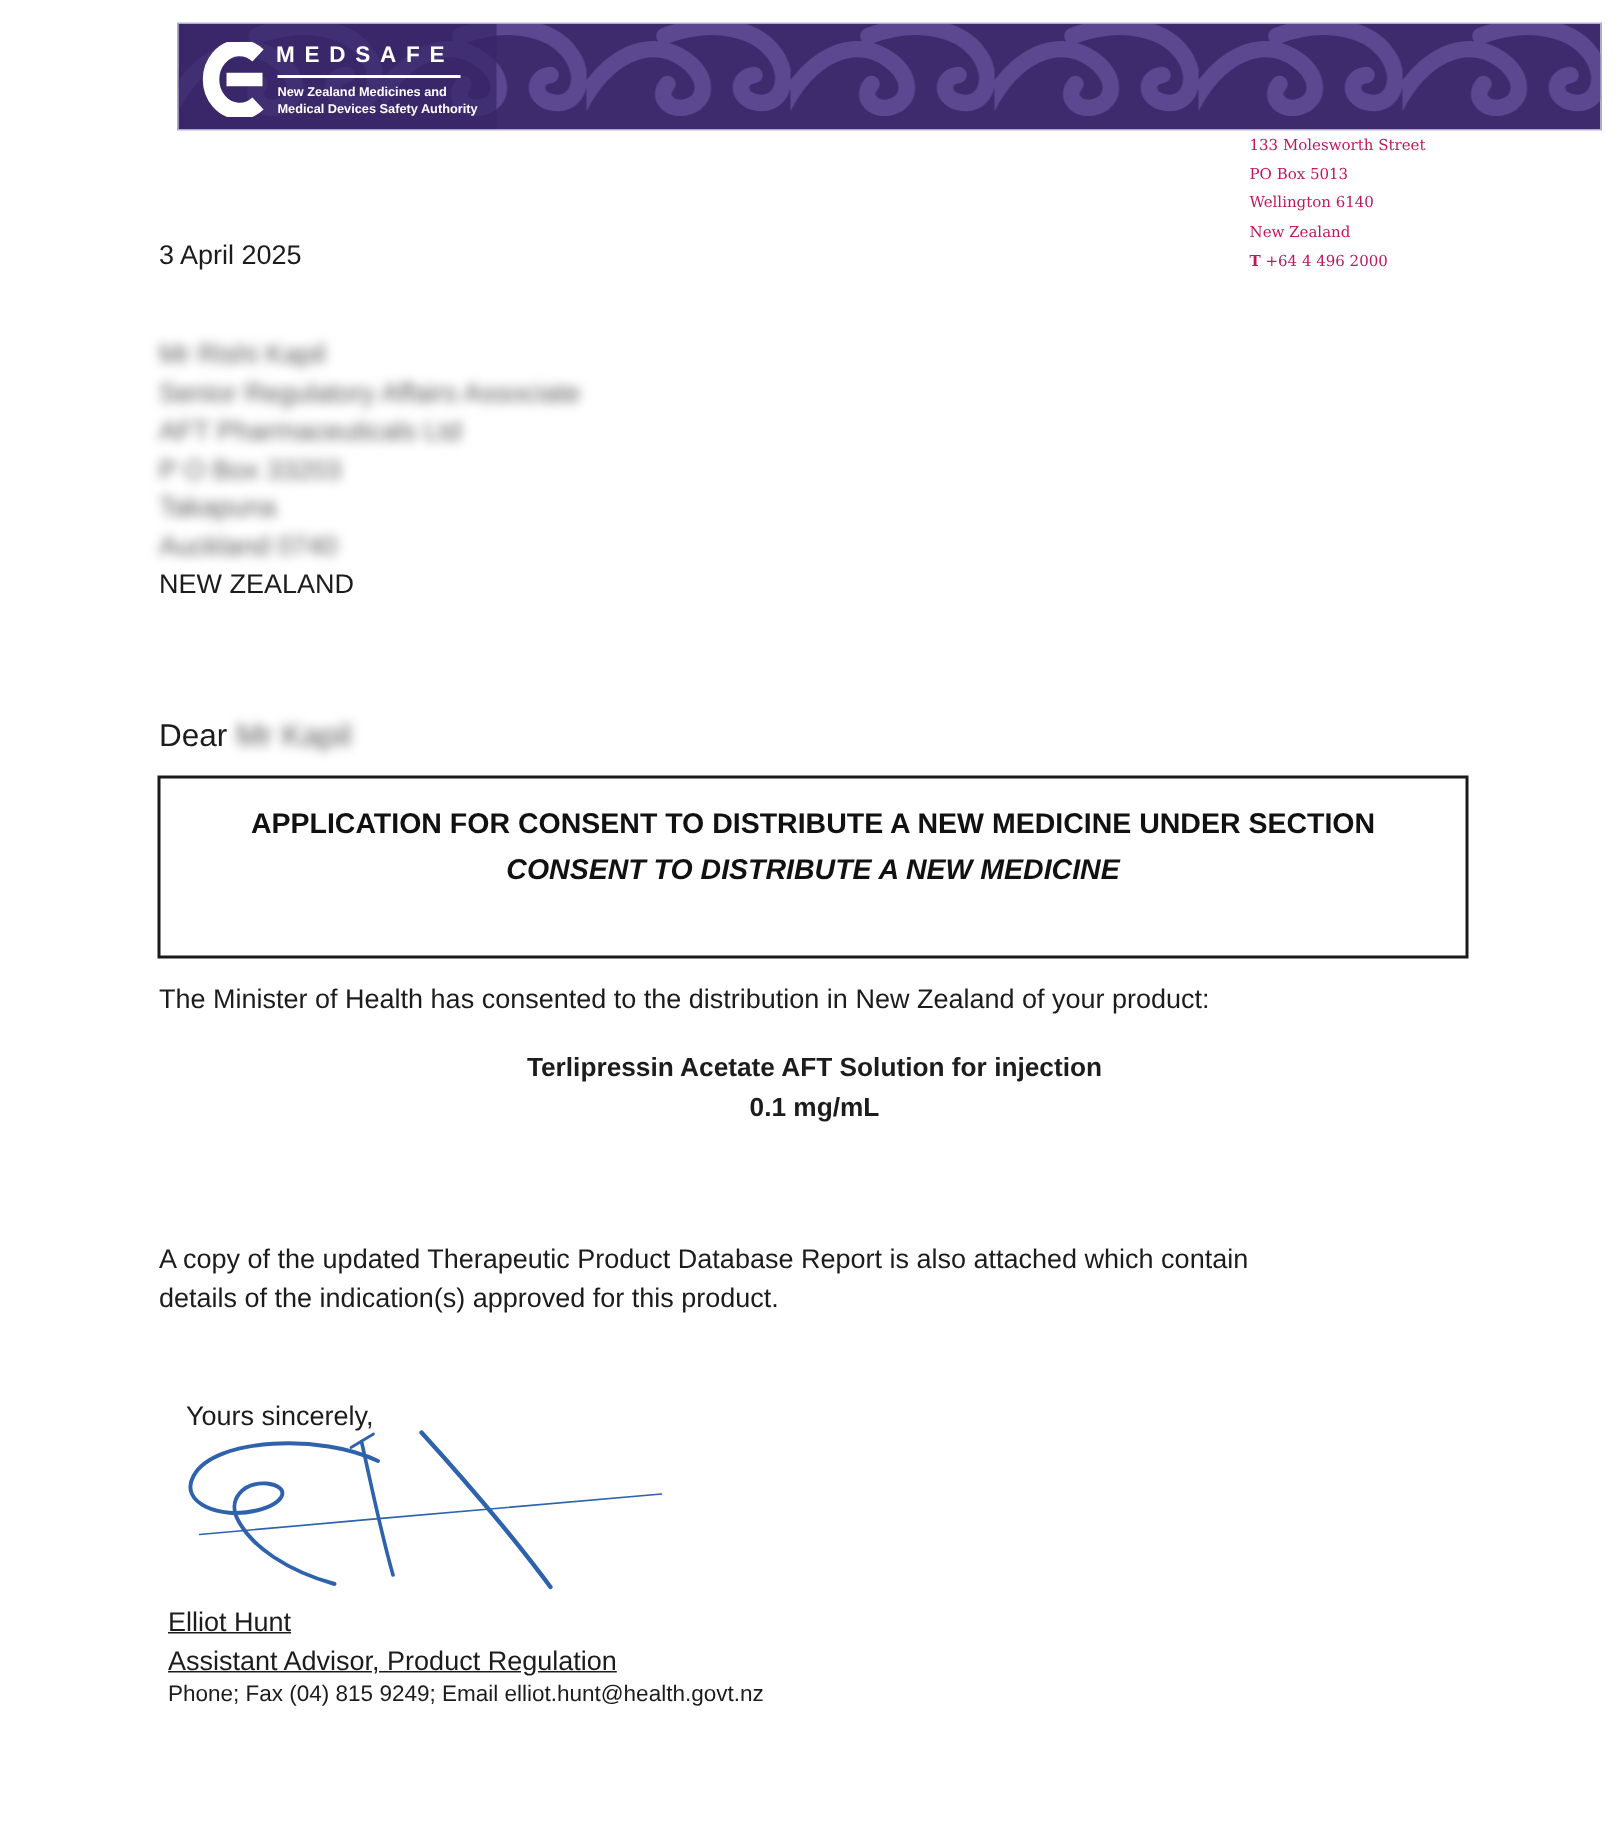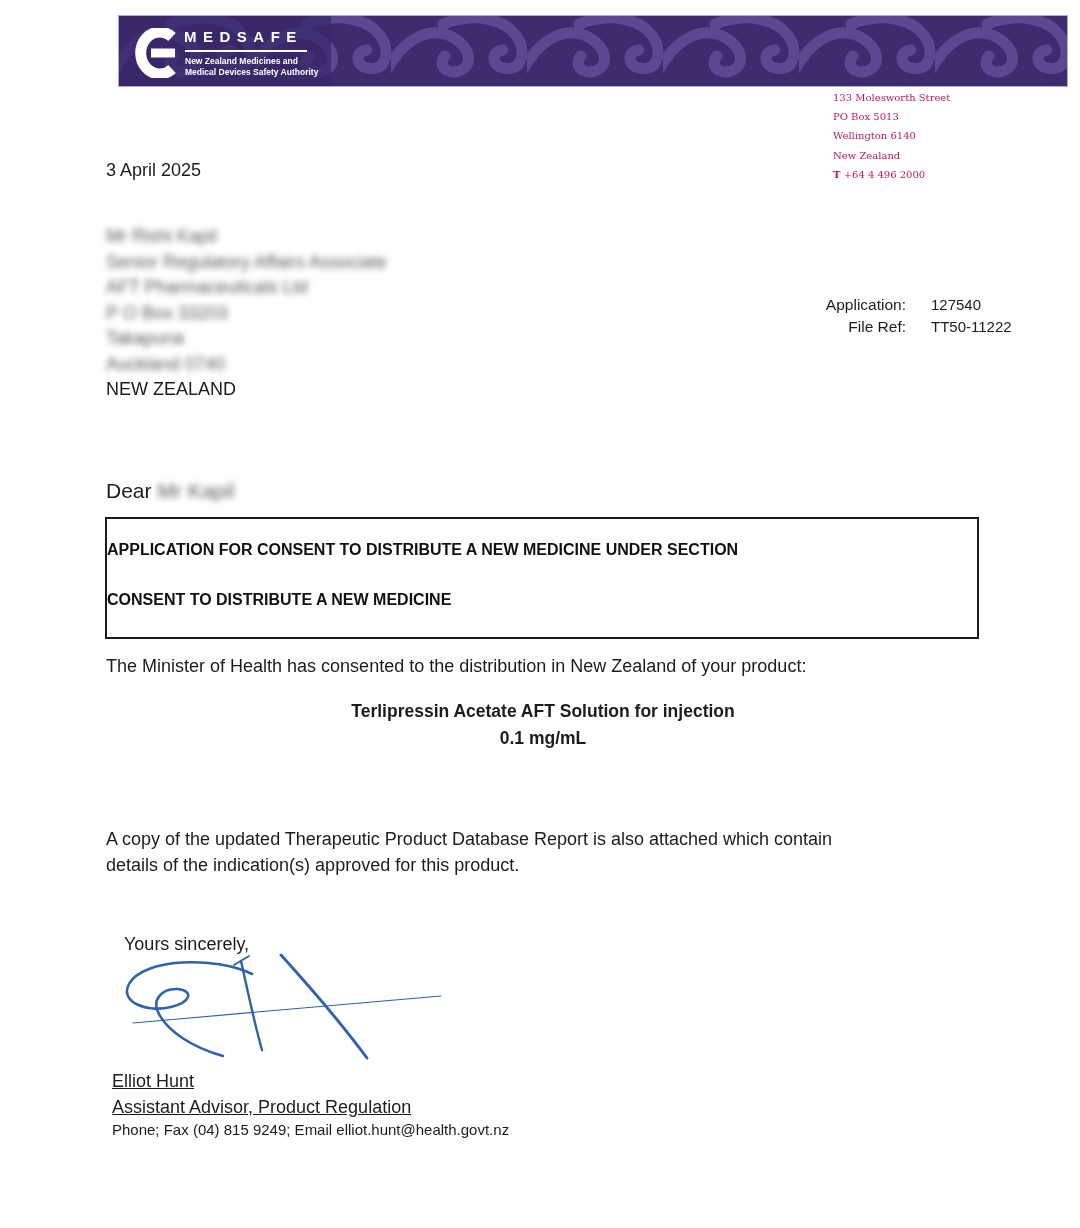--- a/index.html
+++ b/index.html
@@ -41,25 +41,25 @@
 
   .refblock { left:806px; top:294px; font-size:15.5px; line-height:22px; }
   .refrow { display:flex; }
   .reflabel { width:100px; text-align:right; }
   .refval { width:120px; margin-left:25px; text-align:left; font-size:15px; }
 
   .salutation { left:106px; top:479px; font-size:21px; }
 
   .subject-box {
     left:105px; top:517px; width:874px; height:122px;
-    border:2px solid #1a1a1a; 
-    font-weight:bold; font-size:16px; line-height:27px; color:#111;
+    border:2px solid #1a1a1a; text-align:center;
+    font-weight:bold; font-size:19px; line-height:27px; color:#111;
     padding-top:17px;
   }
-  .subject-box .gap { margin-top:23px; }
+  .subject-box .gap { margin-top:4px;font-style:italic; }
 
   .para { left:106px; font-size:18px; line-height:25.5px; color:#1c1c1c; }
   .center-col { left:106px; width:874px; text-align:center; font-weight:bold; font-size:17.5px; line-height:27px; }
   .italic { font-style:italic; }
 
   .closing { left:112px; top:934px; font-size:18px;margin-left:12px; }
   .sig-svg { position:absolute; left:115px; top:952px; }
   .sig-name { left:112px; top:1068px; font-size:18px; line-height:26px;text-decoration:underline; }
   .sig-contact { left:112px; top:1121px; font-size:15px; }
 </style>
@@ -109,30 +109,20 @@
   <div class="abs recipient">
     <div><span class="redacted">Mr Rishi Kapil</span></div>
     <div><span class="redacted">Senior Regulatory Affairs Associate</span></div>
     <div><span class="redacted">AFT Pharmaceuticals Ltd</span></div>
     <div><span class="redacted">P O Box 33203</span></div>
     <div><span class="redacted">Takapuna</span></div>
     <div><span class="redacted">Auckland 0740</span></div>
     <div class="country">NEW ZEALAND</div>
   </div>
 
-  <div class="abs refblock">
-    <div class="refrow">
-      <div class="reflabel">Application:</div>
-      <div class="refval">127540</div>
-    </div>
-    <div class="refrow">
-      <div class="reflabel">File Ref:</div>
-      <div class="refval">TT50-11222</div>
-    </div>
-  </div>
 
   <div class="abs salutation"><span>Dear </span><span class="redacted">Mr Kapil</span></div>
 
   <div class="abs subject-box">
     <div>APPLICATION FOR CONSENT TO DISTRIBUTE A NEW MEDICINE UNDER SECTION</div>
     <div class="gap">CONSENT TO DISTRIBUTE A NEW MEDICINE</div>
   </div>
 
   <div class="abs para" style="top:654px;">The Minister of Health has consented to the distribution in New Zealand of your product:</div>
 

